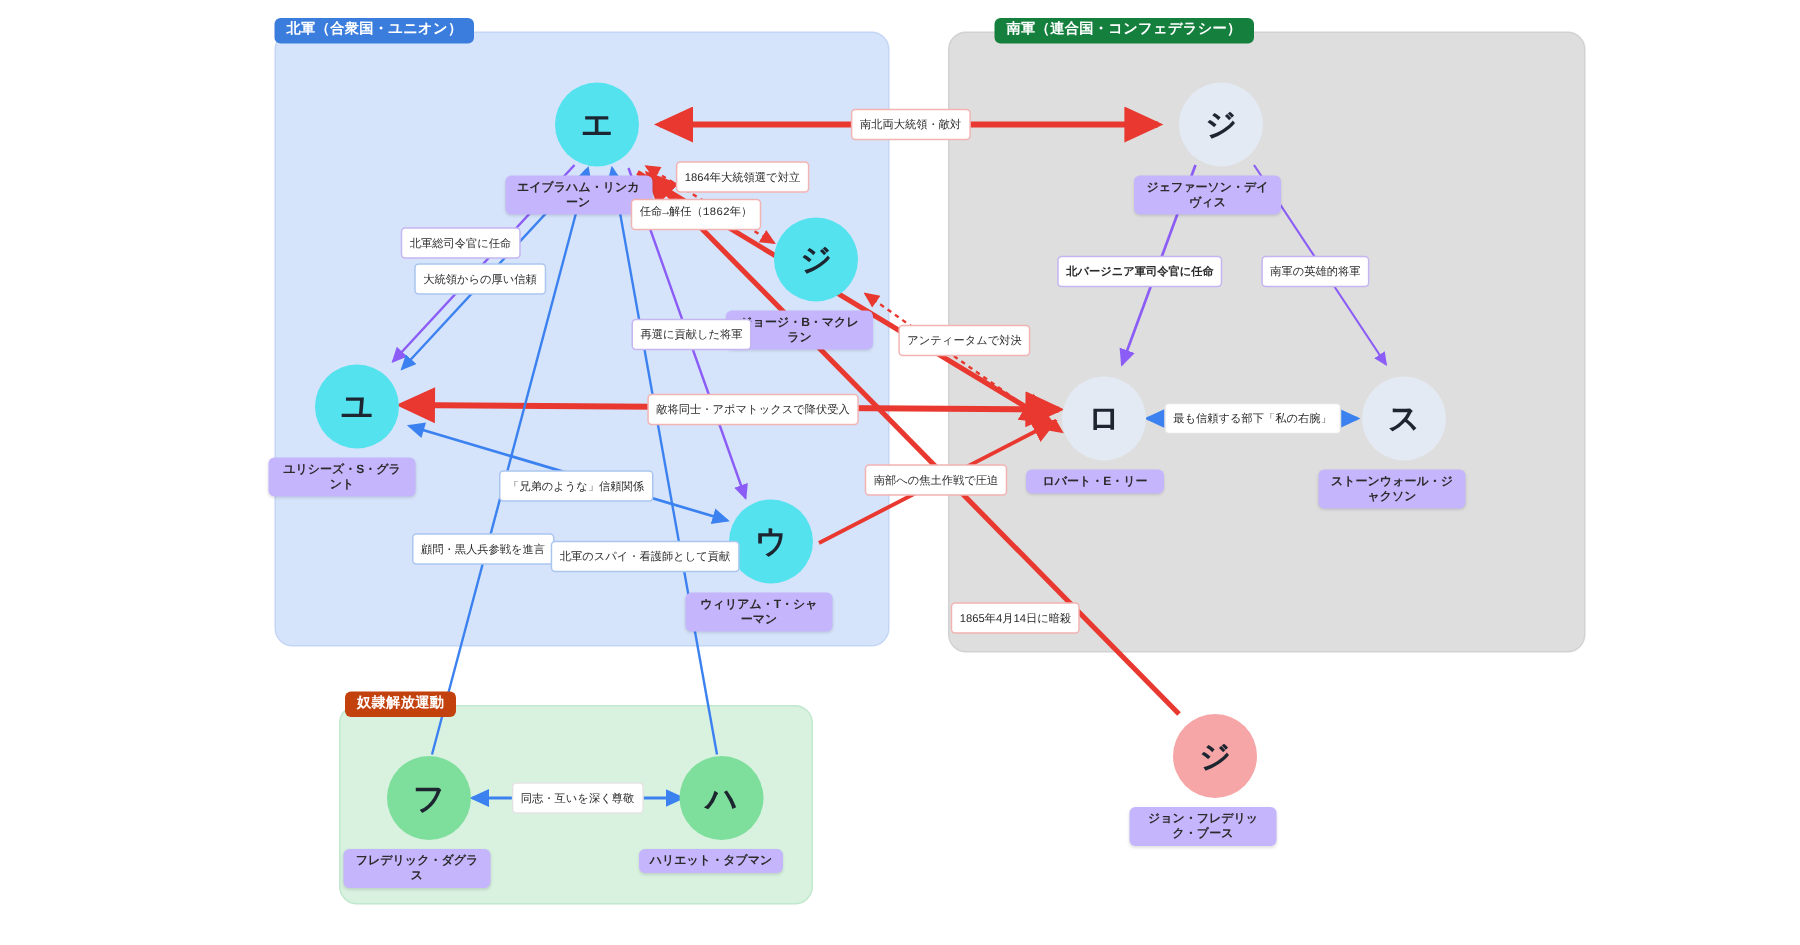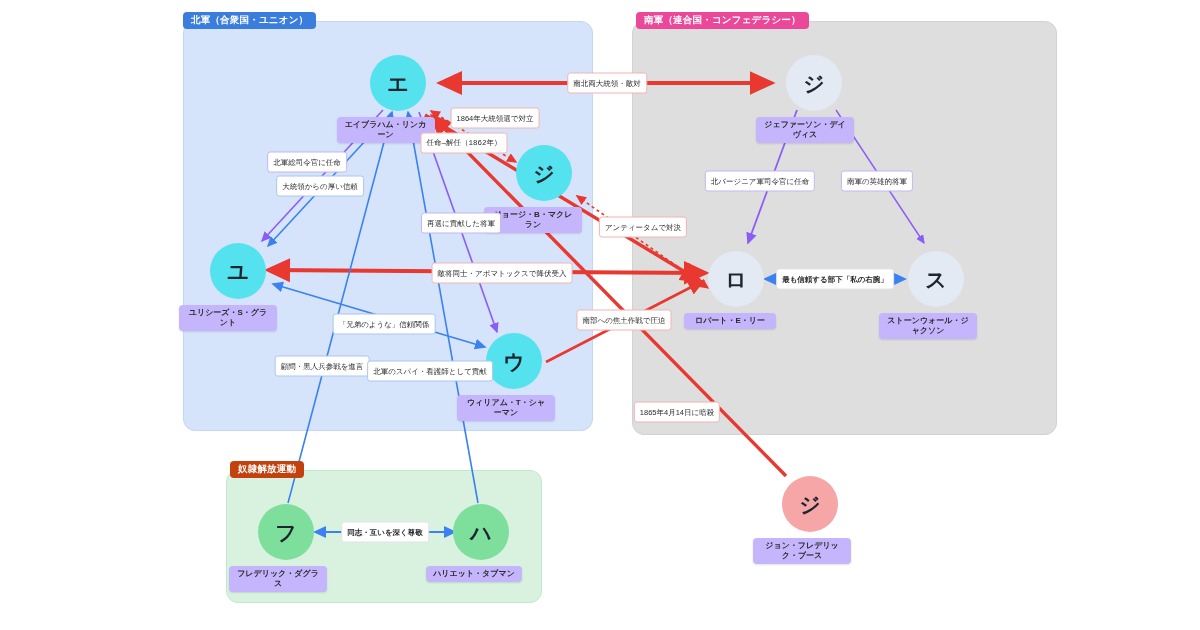--- a/index.html
+++ b/index.html
@@ -20,21 +20,21 @@
   .group.confed{background:#dedede;border:1px solid #d2d2d2;}
   .group.abolition{background:#d9f2e0;border:1px solid #bfe8cc;}
 
   .group-title{
     position:absolute;
     font-size:9.5px;font-weight:700;color:#ffffff;
     padding:3px 8px;border-radius:4px;white-space:nowrap;
     line-height:1.15;letter-spacing:.2px;
   }
   .group-title.union{background:#3b7ddd;}
-  .group-title.confed{background:#ec4899;}
+  .group-title.confed{background:#15803d;margin-left:27px;}
   .group-title.abolition{background:#c2410c;}
 
   
   .node{position:absolute;display:flex;flex-direction:column;align-items:center;}
   .node .bubble{
     border-radius:50%;
     display:flex;align-items:center;justify-content:center;
     font-size:21px;font-weight:700;color:#1c2530;
     line-height:1;
   }
@@ -64,21 +64,21 @@
     line-height:1.2;
     padding:5px 5px;
     border-radius:3px;
     white-space:nowrap;
     color:#2b2b2b;
     box-sizing:border-box;
   }
   .elabel.red{border:1px solid #f2b3b3;}
   .elabel.blue{border:1px solid #aac6ee;}
   .elabel.purple{border:1px solid #c5b5f0;}
-  .elabel.plain{border:1px solid #e3e3e3;font-weight:bold;}
+  .elabel.plain{border:1px solid #e3e3e3;}
 </style>
 </head>
 <body>
 
 <div id="stage">
 
   <div class="group union" style="left:183px;top:21px;width:410px;height:410px;"></div>
   <div class="group confed" style="left:632px;top:21px;width:425px;height:414px;"></div>
   <div class="group abolition" style="left:226px;top:470px;width:316px;height:133px;"></div>
 
@@ -241,21 +241,21 @@
   <div class="elabel blue" style="left:384px;top:324px;">「兄弟のような」信頼関係</div>
 
   <div class="elabel blue" style="left:322px;top:366px;">顧問・黒人兵参戦を進言</div>
 
   <div class="elabel blue" style="left:430px;top:371px;">北軍のスパイ・看護師として貢献</div>
 
   <div class="elabel red" style="left:643px;top:227px;">アンティータムで対決</div>
 
   <div class="elabel red" style="left:624px;top:320px;">南部への焦土作戦で圧迫</div>
 
-  <div class="elabel purple" style="left:760px;top:181px;">北バージニア軍司令官に任命</div>
+  <div class="elabel purple" style="left:760px;top:181px;font-weight:bold;">北バージニア軍司令官に任命</div>
 
   <div class="elabel purple" style="left:877px;top:181px;">南軍の英雄的将軍</div>
 
   <div class="elabel plain" style="left:835px;top:279px;">最も信頼する部下「私の右腕」</div>
 
   <div class="elabel red" style="left:677px;top:385px;margin-top:27px;">1865年4月14日に暗殺</div>
 
   <div class="elabel plain" style="left:385px;top:532px;">同志・互いを深く尊敬</div>
 
 </div>

